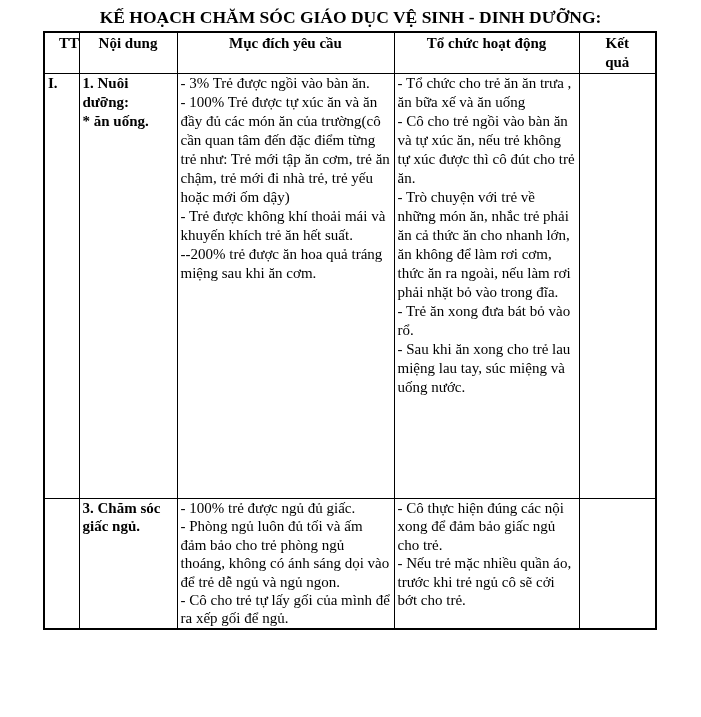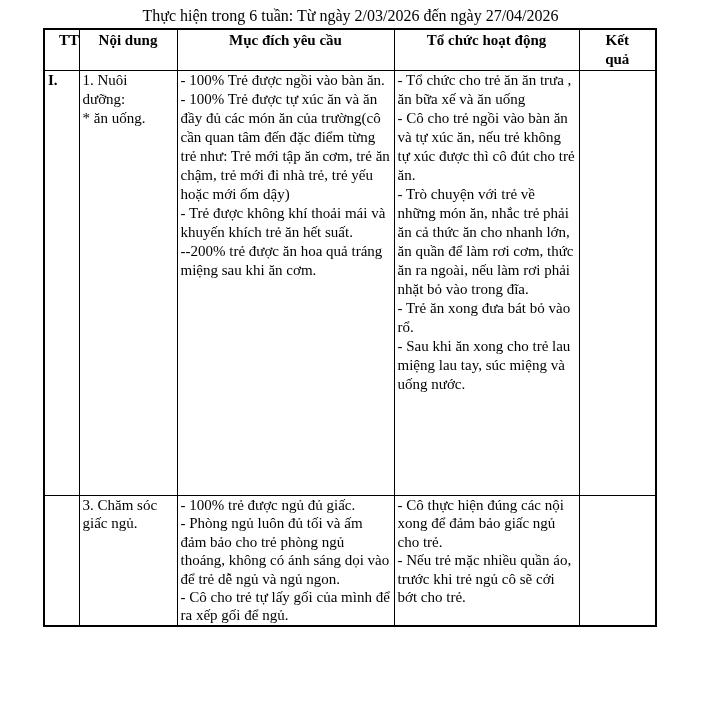--- a/index.html
+++ b/index.html
@@ -42,30 +42,30 @@
   }
   table.plan-table th {
     font-weight: bold;
     text-align: center;
     padding: 1px 14px;
     height: 20px;
     line-height: 19px;
     margin-top: 48px;
   }
   td.col-tt { font-weight: bold; padding-left: 5px; }
-  td.col-noidung { font-weight: normal; padding-left: 4px; }
+  td.col-noidung { font-weight: bold; padding-left: 4px; }
   tr.row-1 > td { height: 425px; }
   tr.row-2 > td { height: 128px; line-height: 18.4px; }
   td p { margin: 0; }
 </style>
 </head>
 <body>
 
 <div class="doc-header">
-  <div class="subtitle-line">Thực hiện trong 6 tuần: Từ ngày 2/03/2026 đến ngày 27/04/2026</div>
+  <div class="title-line">KẾ HOẠCH CHĂM SÓC GIÁO DỤC VỆ SINH - DINH DƯỠNG:</div>
 </div>
 
 <table class="plan-table">
   <colgroup>
     <col style="width:35px">
     <col style="width:98px">
     <col style="width:217px">
     <col style="width:185px">
     <col style="width:77px">
   </colgroup>
@@ -79,29 +79,29 @@
     </tr>
   </thead>
   <tbody>
     <tr class="row-1">
       <td class="col-tt">I.</td>
       <td class="col-noidung">
         <p>1. Nuôi dưỡng:</p>
         <p>* ăn uống.</p>
       </td>
       <td>
-        <p>- 100% Trẻ được ngồi vào bàn ăn.</p>
+        <p>- 3% Trẻ được ngồi vào bàn ăn.</p>
         <p>- 100% Trẻ được tự xúc ăn và ăn đầy đủ các món ăn của trường(cô cần quan tâm đến đặc điểm từng trẻ như: Trẻ mới tập ăn cơm, trẻ ăn chậm, trẻ mới đi nhà trẻ, trẻ yếu hoặc mới ốm dậy)</p>
         <p>- Trẻ được không khí thoải mái và khuyến khích trẻ ăn hết suất.</p>
         <p>--200% trẻ được ăn hoa quả tráng miệng sau khi ăn cơm.</p>
       </td>
       <td>
         <p>- Tổ chức cho trẻ ăn ăn trưa , ăn bữa xế và ăn uống</p>
         <p>- Cô cho trẻ ngồi vào bàn ăn và tự xúc ăn, nếu trẻ không tự xúc được thì cô đút cho trẻ ăn.</p>
-        <p>- Trò chuyện với trẻ về những món ăn, nhắc trẻ phải ăn cả thức ăn cho nhanh lớn, ăn quần để làm rơi cơm, thức ăn ra ngoài, nếu làm rơi phải nhặt bỏ vào trong đĩa.</p>
+        <p>- Trò chuyện với trẻ về những món ăn, nhắc trẻ phải ăn cả thức ăn cho nhanh lớn, ăn không để làm rơi cơm, thức ăn ra ngoài, nếu làm rơi phải nhặt bỏ vào trong đĩa.</p>
         <p>- Trẻ ăn xong đưa bát bỏ vào rổ.</p>
         <p>- Sau khi ăn xong cho trẻ lau miệng lau tay, súc miệng và uống nước.</p>
       </td>
       <td></td>
     </tr>
     <tr class="row-2">
       <td class="col-tt"></td>
       <td class="col-noidung">
         <p>3. Chăm sóc giấc ngủ.</p>
       </td>

